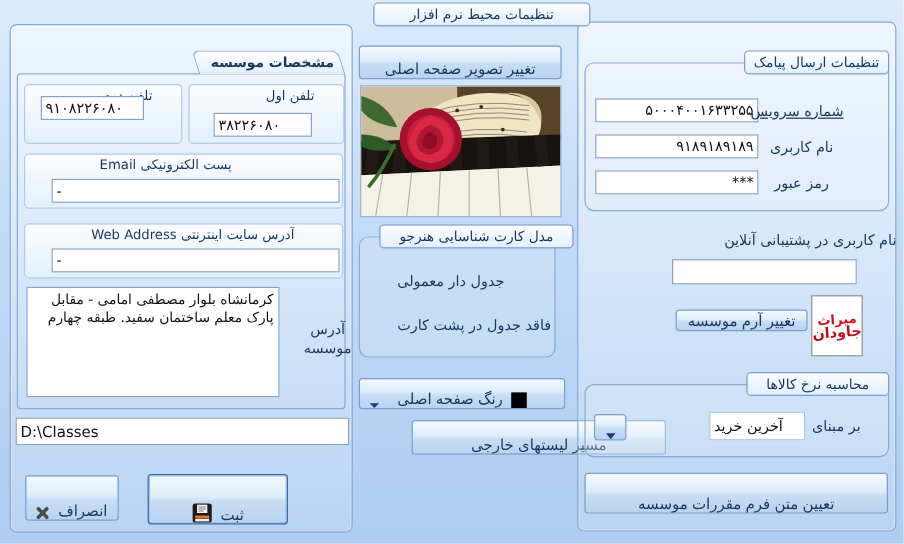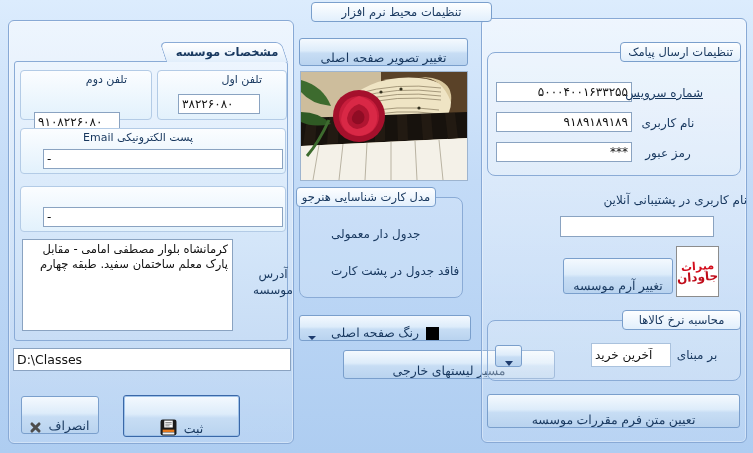--- a/index.html
+++ b/index.html
@@ -92,34 +92,35 @@
 
 <div class="abs panel" style="left:8px; top:20px; width:286px; height:424px;"></div>
 
 <div class="abs tab-head caption-center" style="left:166px; top:42px; width:122px; height:20px;">
   <span class="lbl" style="font-weight:bold; font-size:11.5px;">مشخصات موسسه</span>
 </div>
 <div class="abs tab-page" style="left:14px; top:61px; width:274px; height:280px;"></div>
 
 <div class="abs groupbox-light" style="left:20px; top:70px; width:132px; height:50px;">
   <span class="cap" style="right:24px;">تلفن دوم</span>
-  <input class="abs input" style="left: 13px; top: 41px; width: 86px; height: 20px; text-align: left;" dir="ltr" value="۹۱۰۸۲۲۶۰۸۰">
+  <input class="abs input" style="left: 13px; top: 9px; width: 86px; height: 20px; text-align: left;" dir="ltr" value="۹۱۰۸۲۲۶۰۸۰">
 </div>
 
 <div class="abs groupbox-light" style="left:157px; top:70px; width:130px; height:50px;">
   <span class="cap" style="right:24px;">تلفن اول</span>
   <input class="abs input" style="left: 20px; top: 23px; width: 82px; height: 20px; text-align: left;" dir="ltr" value="۳۸۲۲۶۰۸۰">
 </div>
 
 <div class="abs groupbox-light" style="left:20px; top:128px; width:266px; height:46px;">
   <span class="cap" style="left:62px;">پست الکترونیکی Email</span>
   <input class="abs input" style="left: 22px; top: 20px; width: 240px; height: 20px; text-align: left;" dir="ltr" value="-">
 </div>
 
 <div class="abs groupbox-light" style="left:20px; top:186px; width:266px; height:46px;">
+  <span class="cap" style="left:55px;">آدرس سایت اینترنتی Web Address</span>
   <input class="abs input" style="left: 22px; top: 20px; width: 240px; height: 20px; text-align: left;" dir="ltr" value="-">
 </div>
 
 <textarea class="abs input" style="left: 22px; top: 239px; width: 211px; height: 92px; resize: none; font-size: 11.5px; line-height: 15px; text-align: right; padding: 2px 4px;" dir="rtl">کرمانشاه بلوار مصطفی امامی - مقابل پارک معلم ساختمان سفید. طبقه چهارم</textarea>
 <div class="abs lbl" style="left:248px; top:266px; width:50px; text-align:center; white-space:normal; line-height:16px;">آدرس موسسه</div>
 
 <input class="abs input" style="left: 13px; top: 348px; width: 278px; height: 23px; text-align: left; font-size: 12.5px;" dir="ltr" value="D:\Classes">
 
 <button class="abs btn" style="left:21px; top:396px; width:78px; height:38px;">
   <span>انصراف</span>
@@ -190,21 +191,21 @@
     <g>
       <circle cx="58" cy="44" r="26" fill="#a5102c"></circle>
       <circle cx="58" cy="44" r="20" fill="#c81e3c"></circle>
       <path d="M58,24 Q78,30 76,48 Q74,62 58,64 Q42,62 40,48 Q42,30 58,24 Z" fill="#d92846"></path>
       <path d="M58,32 Q70,36 68,48 Q66,56 56,57 Q46,55 46,46 Q48,35 58,32 Z" fill="#b01531"></path>
       <path d="M58,38 Q65,41 63,48 Q61,53 55,52 Q50,50 51,45 Q53,39 58,38 Z" fill="#8f0c24"></path>
     </g>
   </svg>
 </div>
 
-<div class="abs boxed-caption" style="left:296px; top:187px; width:140px; height:20px;">مدل کارت شناسایی  هنرجو</div>
+<div class="abs boxed-caption" style="left:316px; top:187px; width:162px; height:20px;">مدل کارت شناسایی  هنرجو</div>
 <div class="abs groupbox-blue" style="left:299px; top:197px; width:164px; height:101px;"></div>
 
 <span class="abs lbl" style="left:331px; top:227px;">جدول دار معمولی</span>
 
 <span class="abs lbl" style="left:331px; top:264px;">فاقد جدول در پشت کارت</span>
 
 <button class="abs btn" style="left:299px; top:315px; width:172px; height:26px; position:absolute;">
   <span class="swatch"></span>
   <span>رنگ صفحه اصلی</span>
   <span class="tri-down" style="position:absolute; left:8px; border-top-width:4px;"></span>
@@ -224,21 +225,21 @@
 
 <input class="abs input" style="left: 496px; top: 112px; width: 136px; height: 20px; text-align: right;" dir="ltr" value="۹۱۸۹۱۸۹۱۸۹">
 <span class="abs lbl" style="left:633px; top:116px; width:70px; text-align:center;">نام کاربری</span>
 
 <input class="abs input" style="left: 496px; top: 142px; width: 136px; height: 20px; text-align: right;" dir="ltr" value="***">
 <span class="abs lbl" style="left:633px; top:146px; width:70px; text-align:center;">رمز عبور</span>
 
 <div class="abs lbl" style="left:582px; top:193px; width:165px; text-align:right;">نام کاربری در پشتیبانی آنلاین</div>
 <input class="abs input" style="left: 560px; top: 216px; width: 154px; height: 21px;" dir="rtl" value="">
 
-<button class="abs btn" style="left:563px; top:258px; width:110px; height:36px;">
+<button class="abs btn" style="left:563px; top:258px; width:110px; height:18px;">
   <span>تغییر آرم موسسه</span>
 </button>
 <div class="abs logo-box" style="left:676px; top:246px; width:43px; height:51px;">
   <span class="l1">میراث</span>
   <span class="l2">جاودان</span>
 </div>
 
 <div class="abs boxed-caption" style="left:622px; top:310px; width:119px; height:20px;">محاسبه نرخ کالاها</div>
 <div class="abs groupbox-blue" style="left:487px; top:320px; width:254px; height:61px;"></div>
 <span class="abs lbl" style="left:672px; top:348px; width:50px; text-align:center;">بر مبنای</span>

